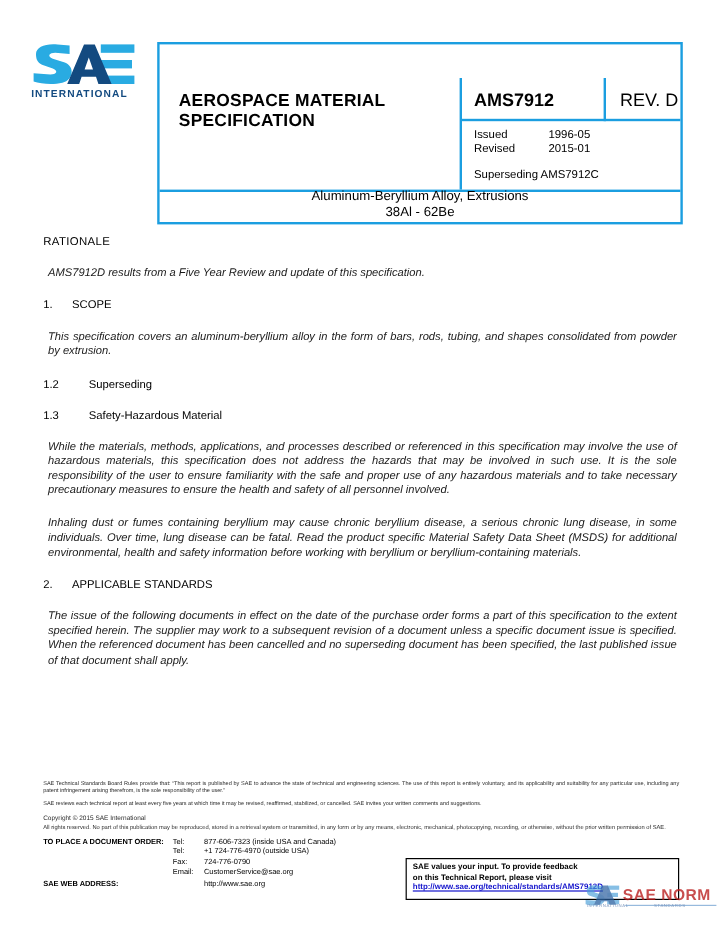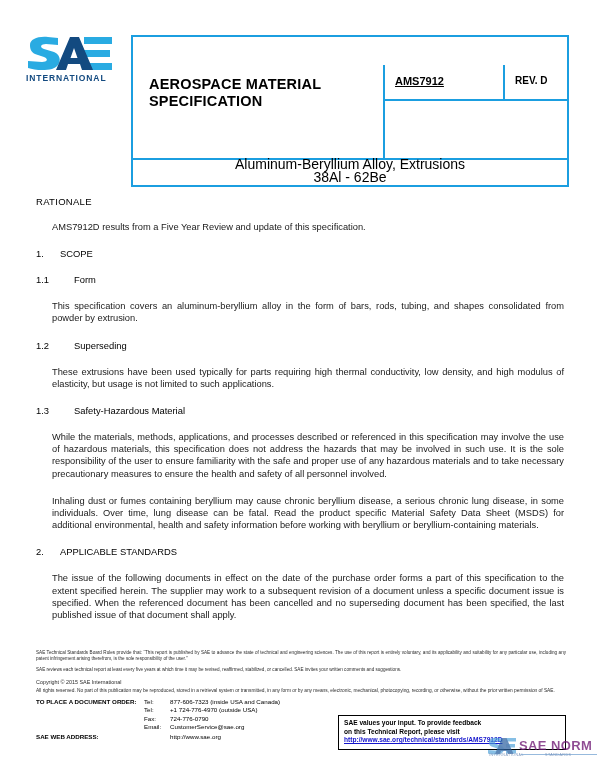--- a/index.html
+++ b/index.html
@@ -88,37 +88,37 @@
     left: 252px;
     top: 0;
     width: 120px;
     height: 36px;
     box-sizing: border-box;
     border-right: 2px solid #1b9ee0;
     border-bottom: 2px solid #1b9ee0;
     padding: 10px 0 0 10px;
   }
   .hdr-num-cell .t {
-    font-size: 11px;
-    font-weight: bold;
-    text-decoration: underline;
+    font-size: 15px;
+    font-weight: bold;
   }
   .hdr-rev-cell {
     position: absolute;
     left: 372px;
     top: 0;
     width: 62px;
     height: 36px;
     box-sizing: border-box;
     border-bottom: 2px solid #1b9ee0;
     padding: 10px 0 0 10px;
   }
   .hdr-rev-cell .t {
-    font-size: 10px;
-    font-weight: bold;
+    font-size: 15px;
+    font-weight: normal;
+    text-align: center;
   }
   .hdr-dates-cell {
     position: absolute;
     left: 252px;
     top: 36px;
     width: 182px;
     height: 57px;
     box-sizing: border-box;
     padding: 6px 0 0 10px;
     font-size: 9.5px;
@@ -130,42 +130,43 @@
 
   .hdr-row2 {
     position: absolute;
     left: 0;
     top: 95px;
     width: 100%;
     height: 53px;
     text-align: center;
     padding-top: 26px;
     box-sizing: border-box;
-    font-size: 14px;
+    font-size: 11px;
     line-height: 12.5px;
   }
 
   
   .body-area {
     position: absolute;
     left: 36px;
     top: 196px;
     width: 528px;
   }
   .rationale-hd {
     font-size: 9.5px;
     margin-bottom: 14px;
     letter-spacing: 0.3px;
   }
   p.para {
     font-size: 9.3px;
     line-height: 12.2px;
-    margin: 0 0 15px 16px;
+    margin: 0 0 15px 4px;
     text-align: justify;
     color: #1a1a1a;
+    font-style: italic;
   }
   .sec-hd {
     font-size: 9.4px;
     margin: 0 0 15px 0;
     white-space: pre;
     color: #000;
   }
   .sec-hd .num { display: inline-block; width: 38px; }
   .sec-hd.lvl1 .num { width: 24px; }
   .sec-hd .bold { font-weight: bold; }
@@ -243,21 +244,21 @@
     height: 34px;
     opacity: 0.78;
     pointer-events: none;
   }
   .wm-text {
     position: absolute;
     left: 32px;
     top: 2px;
     font-size: 13px;
     font-weight: bold;
-    color: #701a75;
+    color: #b91c1c;
     letter-spacing: 0.4px;
   }
   .wm-sub {
     position: absolute;
     left: 2px;
     top: 17px;
     font-size: 3.6px;
     letter-spacing: 0.5px;
     color: #5577aa;
     white-space: nowrap;
@@ -313,40 +314,43 @@
         </div>
 
         <div class="hdr-num-cell">
           <div class="t">AMS7912</div>
         </div>
 
         <div class="hdr-rev-cell">
           <div class="t">REV. D</div>
         </div>
 
+        <div class="hdr-dates-cell">
+          <div class="dates-line"><span class="lbl">Issued</span><span>1996-05</span></div>
+          <div class="dates-line"><span class="lbl">Revised</span><span>2015-01</span></div>
+          <div class="supersede">Superseding AMS7912C</div>
+        </div>
 
       </div>
 
       <div class="hdr-row2">
         <div>Aluminum-Beryllium Alloy, Extrusions</div>
         <div>38Al - 62Be</div>
       </div>
 
     </div>
   </div>
 
   <div class="body-area">
     <div class="rationale-hd">RATIONALE</div>
     <p class="para">AMS7912D results from a Five Year Review and update of this specification.</p>
     <div id="sections">
         <div class="sec-hd lvl1"><span class="num">1.</span><span>SCOPE</span></div>
-        <div class="sec-hd"><span class="num">1.1</span><span>Form</span></div>
         <p class="para">This specification covers an aluminum-beryllium alloy in the form of bars, rods, tubing, and shapes consolidated from powder by extrusion.</p>
         <div class="sec-hd"><span class="num">1.2</span><span>Superseding</span></div>
-        <p class="para">These extrusions have been used typically for parts requiring high thermal conductivity, low density, and high modulus of elasticity, but usage is not limited to such applications.</p>
         <div class="sec-hd"><span class="num">1.3</span><span>Safety-Hazardous Material</span></div>
         <p class="para">While the materials, methods, applications, and processes described or referenced in this specification may involve the use of hazardous materials, this specification does not address the hazards that may be involved in such use. It is the sole responsibility of the user to ensure familiarity with the safe and proper use of any hazardous materials and to take necessary precautionary measures to ensure the health and safety of all personnel involved.</p>
         <p class="para">Inhaling dust or fumes containing beryllium may cause chronic beryllium disease, a serious chronic lung disease, in some individuals. Over time, lung disease can be fatal. Read the product specific Material Safety Data Sheet (MSDS) for additional environmental, health and safety information before working with beryllium or beryllium-containing materials.</p>
         <div class="sec-hd lvl1"><span class="num">2.</span><span>APPLICABLE STANDARDS</span></div>
         <p class="para">The issue of the following documents in effect on the date of the purchase order forms a part of this specification to the extent specified herein. The supplier may work to a subsequent revision of a document unless a specific document issue is specified. When the referenced document has been cancelled and no superseding document has been specified, the last published issue of that document shall apply.</p>
       </div>
   </div>
 
   <div class="footer">
     <div class="legal">SAE Technical Standards Board Rules provide that: “This report is published by SAE to advance the state of technical and engineering sciences. The use of this report is entirely voluntary, and its applicability and suitability for any particular use, including any patent infringement arising therefrom, is the sole responsibility of the user.”</div>

